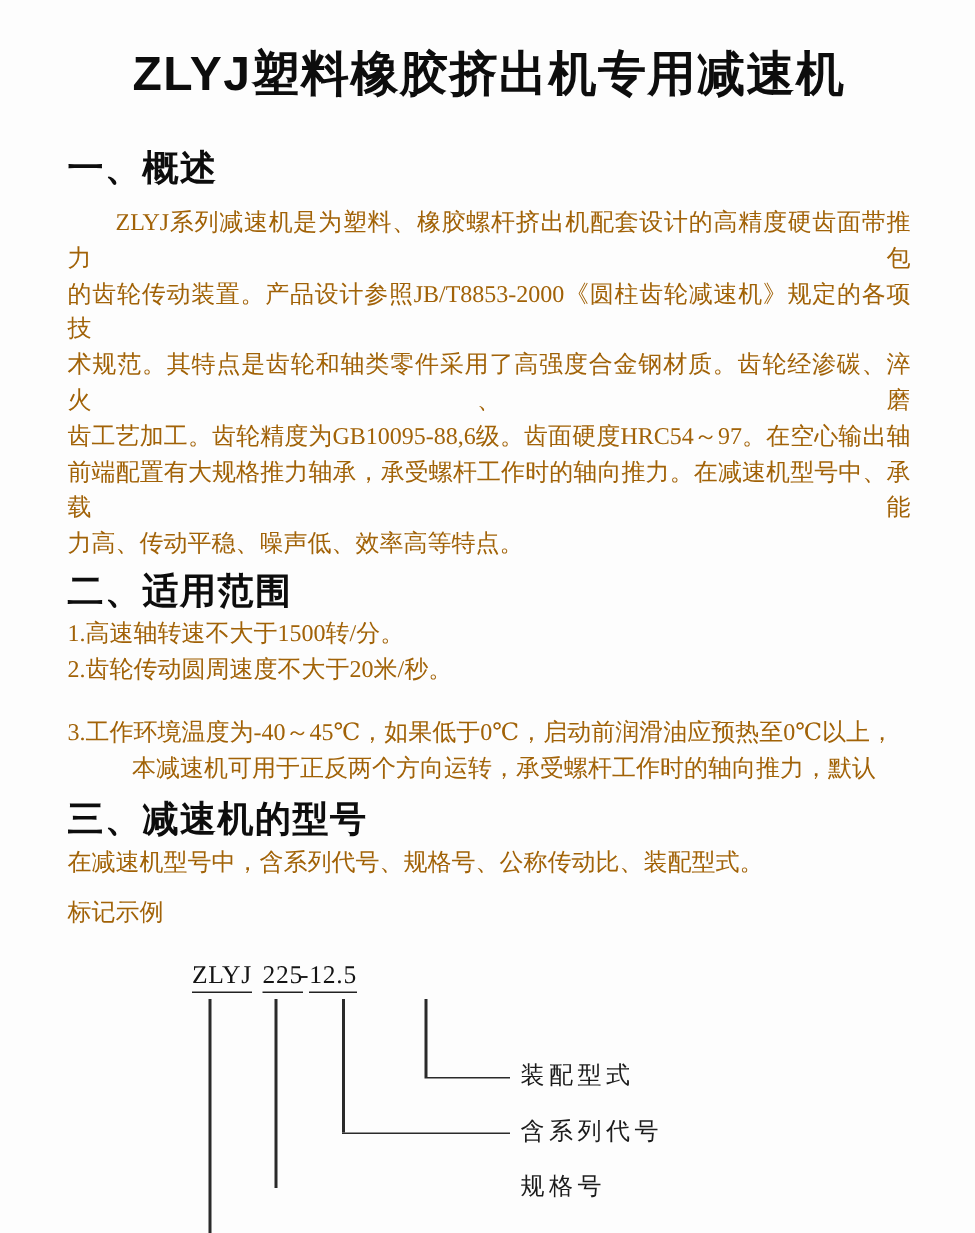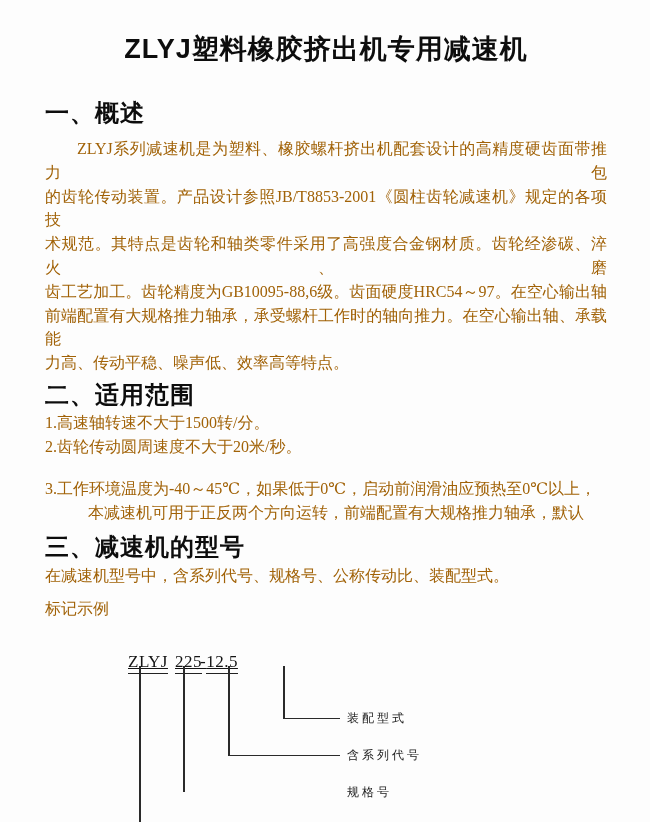--- a/index.html
+++ b/index.html
@@ -17,21 +17,21 @@
     background: #fdfdfd;
     color: #1b1b1b;
     box-sizing: border-box;
     padding: 0 43px 0 45px;
   }
   .doc-title {
     margin: 34px 0 0 0;
     text-align: center;
     font-family: "Liberation Sans", "DejaVu Sans", sans-serif;
     font-weight: bold;
-    font-size: 27px;
+    font-size: 32px;
     line-height: 30px;
     letter-spacing: 1px;
     color: #0d0d0d;
   }
   .sec-heading {
     font-family: "Liberation Sans", "DejaVu Sans", sans-serif;
     font-weight: bold;
     font-size: 24px;
     line-height: 20px;
     color: #0d0d0d;
@@ -64,27 +64,26 @@
   .example-label { margin-top: 9px;  line-height: 24px; }
 
   .diagram {
     position: relative;
     margin-top: 19px;
     height: 210px;
     font-family: "Liberation Serif", "DejaVu Serif", serif;
   }
   .seg {
     position: absolute;
-    top: 12px;
+    top: 0;
     font-size: 17px;
     line-height: 20px;
     letter-spacing: 0.5px;
     white-space: nowrap;
     color: #141414;
-    text-decoration: underline;
   }
   .seg .u {
     border-bottom: 1.5px solid #222;
     padding-bottom: 2px;
   }
   .seg-series   { left: 83px; }
   .seg-spec     { left: 130px; }
   .seg-ratio    { left: 155px; }
   .seg-assembly { left: 190px; }
 
@@ -103,56 +102,56 @@
     position: absolute;
     height: 1.5px;
     background: #2a2a2a;
   }
   .hl1 { top: 78px;  left: 238px; width: 57px; }
   .hl2 { top: 115px; left: 183px; width: 112px; }
 
   .callout-label {
     position: absolute;
     left: 302px;
-    font-size: 12px;
+    font-size: 16px;
     line-height: 18px;
     letter-spacing: 3px;
     white-space: nowrap;
     color: #1b1b1b;
   }
   .cl1 { top: 69px; }
   .cl2 { top: 106px; }
   .cl3 { top: 143px; }
 </style>
 </head>
 <body>
 
 <div class="page">
 
   <div class="doc-title">ZLYJ塑料橡胶挤出机专用减速机</div>
 
   <div class="sec-heading h-overview">一、概述</div>
 
   <div class="serif-text para">
     <div class="ln first">ZLYJ系列减速机是为塑料、橡胶螺杆挤出机配套设计的高精度硬齿面带推力包</div>
-    <div class="ln">的齿轮传动装置。产品设计参照JB/T8853-2001《圆柱齿轮减速机》规定的各项技</div>
+    <div class="ln">的齿轮传动装置。产品设计参照JB/T8853-2000《圆柱齿轮减速机》规定的各项技</div>
     <div class="ln">术规范。其特点是齿轮和轴类零件采用了高强度合金钢材质。齿轮经渗碳、淬火、磨</div>
     <div class="ln">齿工艺加工。齿轮精度为GB10095-88,6级。齿面硬度HRC54～97。在空心输出轴</div>
-    <div class="ln">前端配置有大规格推力轴承，承受螺杆工作时的轴向推力。在空心输出轴、承载能</div>
+    <div class="ln">前端配置有大规格推力轴承，承受螺杆工作时的轴向推力。在减速机型号中、承载能</div>
     <div class="ln last">力高、传动平稳、噪声低、效率高等特点。</div>
   </div>
 
   <div class="sec-heading h-scope">二、适用范围</div>
 
   <div class="serif-text scope-items">
     <div class="scope-item1">1.高速轴转速不大于1500转/分。</div>
     <div class="scope-item2">2.齿轮传动圆周速度不大于20米/秒。</div>
     <div class="scope-item3">
       <div>3.工作环境温度为-40～45℃，如果低于0℃，启动前润滑油应预热至0℃以上，</div>
-      <div class="scope-cont">本减速机可用于正反两个方向运转，前端配置有大规格推力轴承，默认</div>
+      <div class="scope-cont">本减速机可用于正反两个方向运转，承受螺杆工作时的轴向推力，默认</div>
     </div>
   </div>
 
   <div class="sec-heading h-model">三、减速机的型号</div>
 
   <div class="serif-text model-intro">在减速机型号中，含系列代号、规格号、公称传动比、装配型式。</div>
 
   <div class="serif-text example-label">标记示例</div>
 
   <div class="diagram">

